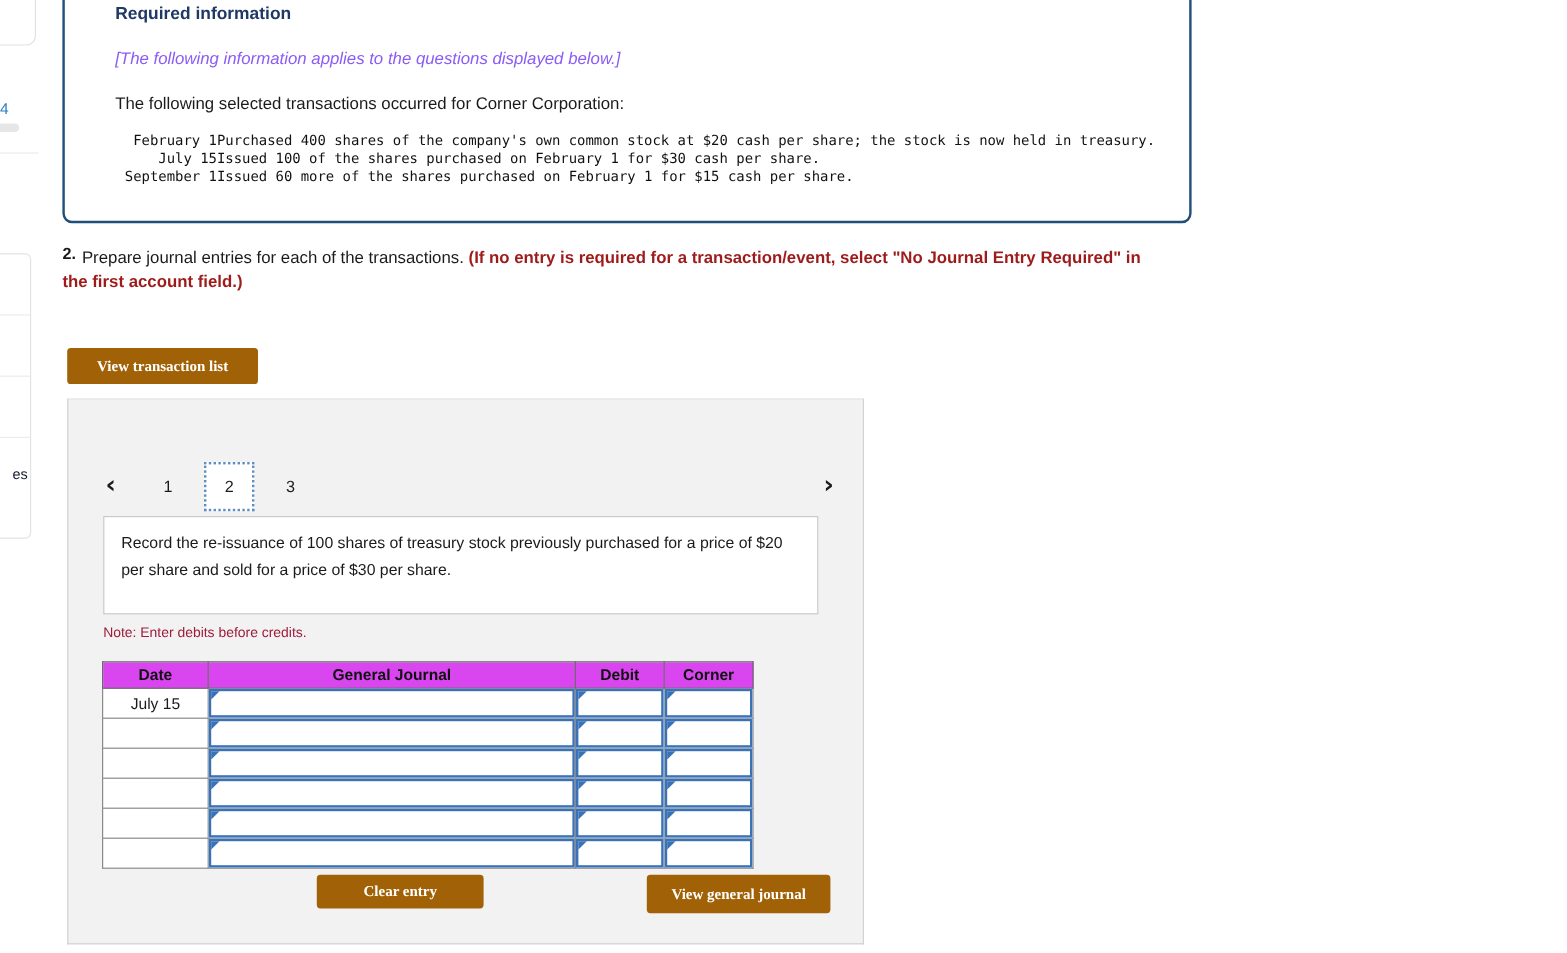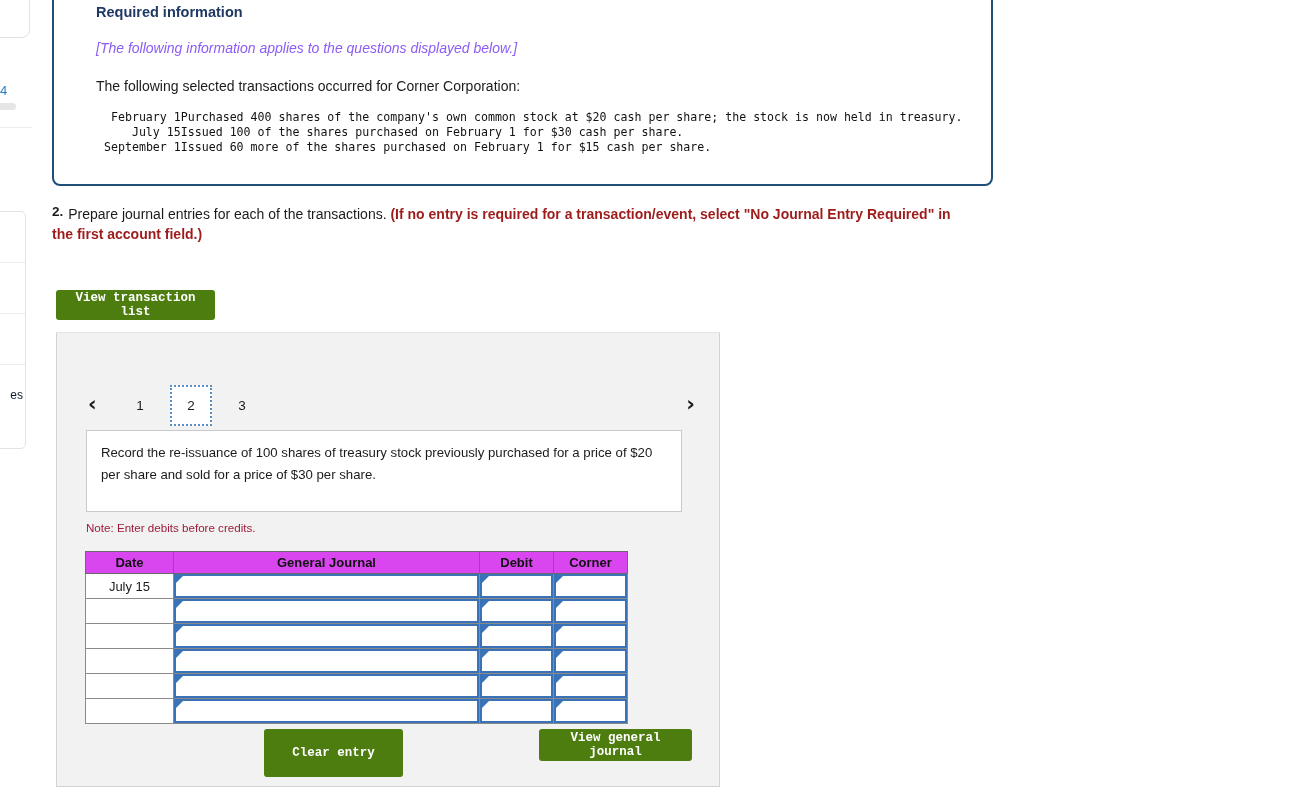--- a/index.html
+++ b/index.html
@@ -86,22 +86,22 @@
   .q-num {
     font-size: 13.5px; font-weight: bold; color: #1b1b1b;
     float: left; margin-right: 5px;
   }
   .q-text { font-size: 14px; color: #1b1b1b; line-height: 20px; }
   .q-bold-red { font-weight: bold; color: #9e1b1b; }
 
   
   .btn {
     display: inline-flex; align-items: center; justify-content: center;
-    background: #4d7c0f; color: #fff; border: none; border-radius: 3px;
-    font-family: Liberation Mono, monospace;
+    background: #a16207; color: #fff; border: none; border-radius: 3px;
+    font-family: Liberation Serif, serif;
     font-size: 12.5px; font-weight: bold;
     cursor: pointer;
   }
   .btn-view-list {
     position: absolute; left: 56px; top: 290px;
     width: 159px; height: 30px;
   }
 
   
   .worksheet {
@@ -191,21 +191,21 @@
   .cell-input::before {
     content: "";
     position: absolute; left: 0; top: 0;
     width: 0; height: 0;
     border-top: 7px solid #3a72b8;
     border-right: 7px solid transparent;
   }
 
   
   .btn-record  { position: absolute; left: 28px;  top: 396px; width: 139px; height: 32px; }
-  .btn-clear   { position: absolute; left: 207px; top: 396px; width: 139px; height: 48px; }
+  .btn-clear   { position: absolute; left: 207px; top: 396px; width: 139px; height: 28px; }
   .btn-viewgj  { position: absolute; left: 482px; top: 396px; width: 153px; height: 32px; }
 </style>
 </head>
 <body>
 
 <div id="page">
 
   <div class="left-chrome">
     <div class="lc-card">
       

